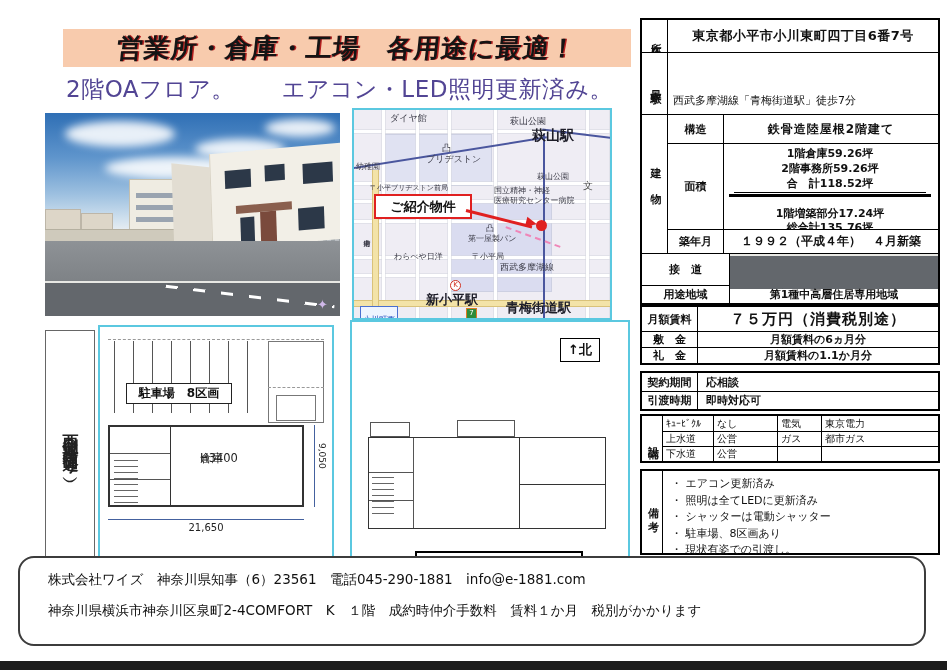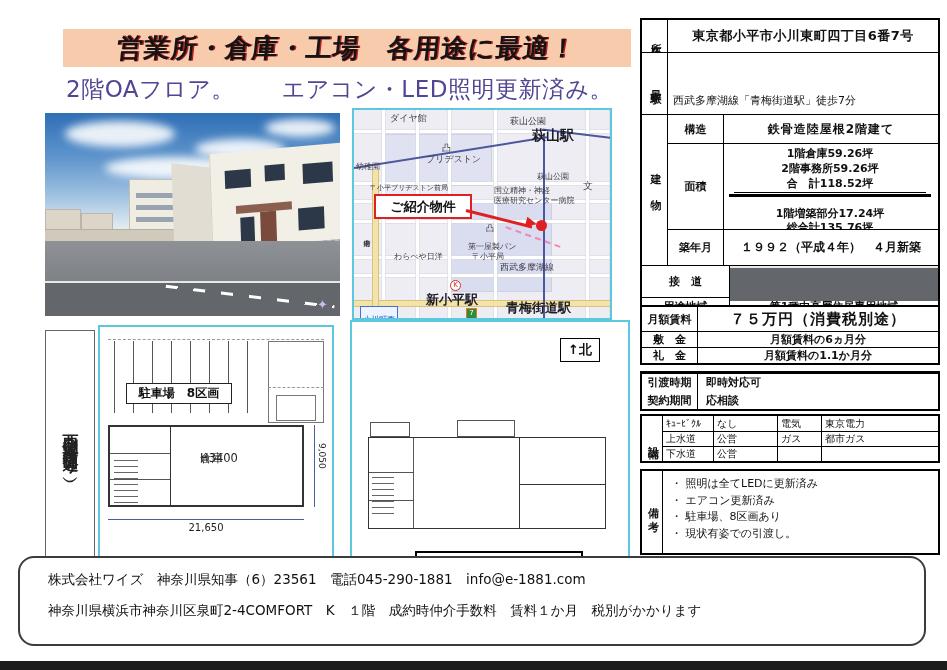--- a/index.html
+++ b/index.html
@@ -118,21 +118,21 @@
 
   
   .tbl{position:absolute;left:640px;width:300px;background:#fff;border:2px solid #000;
        box-sizing:border-box;font-size:11px}
   .trow{display:flex;box-sizing:border-box}
   .bt{border-top:1.5px solid #000}
   .cell{box-sizing:border-box;display:flex;align-items:center;justify-content:center;overflow:hidden}
   .br{border-right:1.5px solid #000}
   .val{flex:1}
   .w26{width:26px}.w56{width:56px}.w84{width:88px}
-  .h32{height:32px}.h62{height:62px}.h28{height:28px}.h86{height:86px}.h20r{height:36px}
+  .h32{height:32px}.h62{height:62px}.h28{height:28px}.h86{height:86px}.h20r{height:24px}
   .h32r{height:32px}.h18{height:18px}.h24{height:24px}.h16{height:16px}
   .lblv{writing-mode:vertical-lr;text-orientation:upright;font-weight:600;letter-spacing:2px}
   .ls-wide{letter-spacing:26px}.ls-mid{letter-spacing:14px}
   .bold13{font-weight:700;font-size:13px;letter-spacing:.5px}
   .b600{font-weight:700}
   .stations{display:block;padding:5px 0 0 5px;font-size:11px;line-height:1.55;white-space:pre}
   .bcol{flex:1;display:flex;flex-direction:column}
   .areas{display:block;padding:3px 12px 0 10px;font-weight:600}
   .aline{display:flex;justify-content:center;line-height:1.35;position:relative}
   .aline.u{border-bottom:1.5px solid #000;margin-bottom:5px}
@@ -228,21 +228,21 @@
     <span class="map-label station" style="left:178px;top:17px;font-size:14px">萩山駅</span>
     <span class="map-label t9" style="left:88px;top:33px">凸</span>
     <span class="map-label t9" style="left:72px;top:44px">ブリヂストン</span>
     <span class="map-label t8" style="left:2px;top:52px">幼稚園</span>
     <span class="map-label t7" style="left:16px;top:74px">〒小平ブリヂストン前局</span>
     <span class="map-label t8" style="left:183px;top:62px">萩山公園</span>
     <span class="map-label t8" style="left:140px;top:76px">国立精神・神経</span>
     <span class="map-label t8" style="left:140px;top:86px">医療研究センター病院</span>
     <span class="map-label" style="left:229px;top:70px;font-size:10px;color:#444">文</span>
     <span class="map-label t8" style="left:132px;top:114px">凸</span>
-    <span class="map-label t8" style="left:114px;top:132px">第一屋製パン</span>
+    <span class="map-label t8" style="left:114px;top:124px">第一屋製パン</span>
     <span class="map-label t8" style="left:40px;top:142px">わらべや日洋</span>
     <span class="map-label t8" style="left:118px;top:142px">〒小平局</span>
     <span class="map-label t9" style="left:146px;top:152px">西武多摩湖線</span>
     <span class="map-label t7 vert" style="left:8px;top:124px">府中街道</span>
     <span class="map-label station" style="left:72px;top:182px">新小平駅</span>
     <span class="map-label station" style="left:152px;top:190px">青梅街道駅</span>
     <span class="badge">小川町西</span>
     <span class="storek">K</span>
     <span class="store7">7</span>
 
@@ -368,27 +368,27 @@
       <div class="cell w56 br b600" style="white-space:pre">敷　金</div>
       <div class="cell val b600">月額賃料の6ヵ月分</div>
     </div>
     <div class="trow bt h16">
       <div class="cell w56 br b600" style="white-space:pre">礼　金</div>
       <div class="cell val b600">月額賃料の1.1か月分</div>
     </div>
   </div>
 
   <div class="tbl tbl-terms">
+    <div class="trow h18">
+      <div class="cell w56 br b600">契約期間</div>
+      <div class="cell val tval">応相談</div>
+    </div>
     <div class="trow bt h18">
       <div class="cell w56 br b600">引渡時期</div>
       <div class="cell val tval">即時対応可</div>
-    </div>
-    <div class="trow h18">
-      <div class="cell w56 br b600">契約期間</div>
-      <div class="cell val tval">応相談</div>
     </div>
   </div>
 
   <div class="tbl tbl-fac">
     <div class="fac-label lblv">設備</div>
     <div class="fac-grid">
       <div>ｷｭｰﾋﾞｸﾙ</div>
       <div>なし</div>
       <div>電気</div>
       <div>東京電力</div>
@@ -399,22 +399,23 @@
       <div>下水道</div>
       <div>公営</div>
       <div></div>
       <div></div>
     </div>
   </div>
 
   <div class="tbl tbl-notes">
     <div class="notes-label lblv ls-mid">備考</div>
     <div class="notes-body">
+      <div>・ エアコン更新済み</div>
       <div>・ 照明は全てLEDに更新済み</div>
-      <div>・ エアコン更新済み</div>
+      <div>・ シャッターは電動シャッター</div>
       <div>・ 駐車場、8区画あり</div>
       <div>・ 現状有姿での引渡し。</div>
     </div>
   </div>
 
   <div class="footer-box">
     <div>株式会社ワイズ　神奈川県知事（6）23561　電話045-290-1881　info@e-1881.com</div>
     <div>神奈川県横浜市神奈川区泉町2-4COMFORT　K　１階　成約時仲介手数料　賃料１か月　税別がかかります</div>
   </div>
   <div class="bottom-bar"></div>

